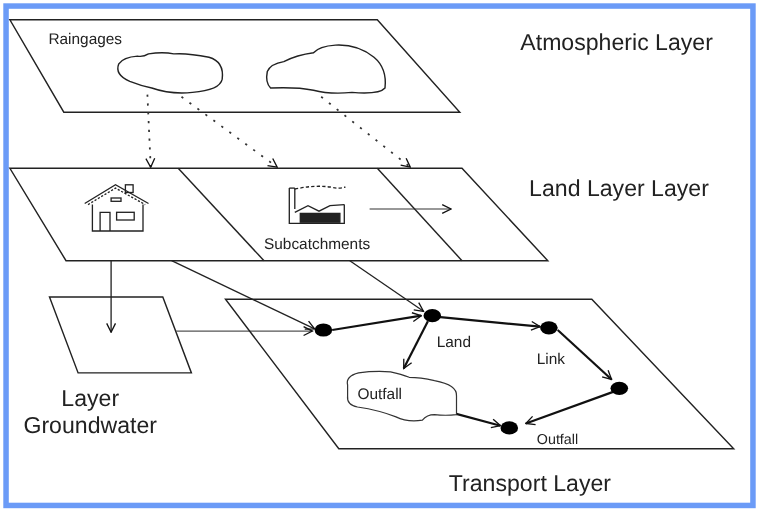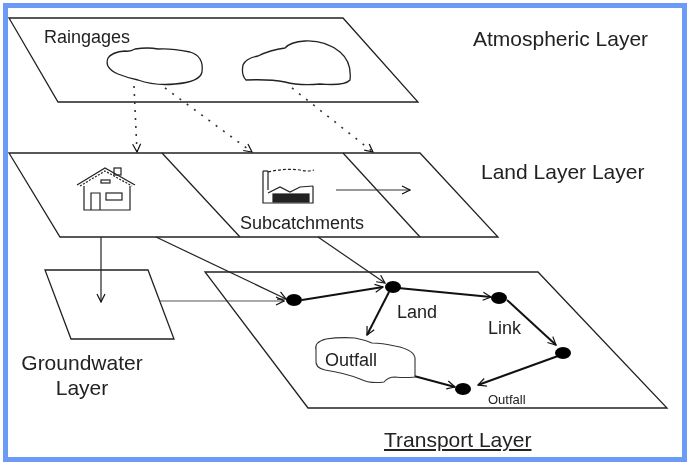--- a/index.html
+++ b/index.html
@@ -1,21 +1,21 @@
 <!DOCTYPE html>
 <html><head>
 <meta charset="utf-8">
 <style>
   html,body{margin:0;padding:0;background:#ffffff;}
   body{width:690px;height:465px;position:relative;overflow:hidden;font-family:"Liberation Sans",sans-serif;}
   .frame{position:absolute;left:3px;top:3px;width:674px;height:449px;border:5px solid #6b9bf7;background:#ffffff;}
   svg{position:absolute;left:0;top:0;}
   .lbl{position:absolute;color:#222;white-space:nowrap;font-family:"Liberation Sans",sans-serif;}
   .layer-lbl{font-size:21px;}
-  .small-lbl{font-size:18px;}
+  .small-lbl{font-size:14px;}
   .gw{text-align:center;line-height:25px;}
 </style>
 </head>
 <body>
 
 <div class="frame"></div>
 
 <svg width="690" height="465" viewBox="0 0 690 465">
   <defs>
     <marker id="ah" markerWidth="10" markerHeight="10" refX="9" refY="5" orient="auto" markerUnits="userSpaceOnUse">
@@ -84,20 +84,20 @@
     <ellipse cx="563" cy="353" rx="8" ry="6"></ellipse>
     <ellipse cx="463" cy="389" rx="8" ry="6"></ellipse>
   </g>
 </svg>
 
 <div class="lbl small-lbl" style="left:44px;top:27px;">Raingages</div>
 <div class="lbl layer-lbl" style="left:473px;top:27px;">Atmospheric Layer</div>
 <div class="lbl layer-lbl" style="left:481px;top:160px;">Land Layer Layer</div>
 <div class="lbl small-lbl" style="left:240px;top:213px;">Subcatchments</div>
 <div class="lbl layer-lbl gw" style="left:20px;top:350px;width:124px;">
+  <div>Layer</div>
   <div>Groundwater</div>
-  <div>Layer</div>
 </div>
 <div class="lbl small-lbl" style="left:397px;top:302px;">Land</div>
 <div class="lbl small-lbl" style="left:488px;top:318px;">Link</div>
 <div class="lbl small-lbl" style="left:325px;top:350px;">Outfall</div>
 <div class="lbl" style="left:488px;top:392px;font-size:13px;">Outfall</div>
-<div class="lbl layer-lbl" style="left:384px;top:428px;text-decoration:underline;">Transport Layer</div>
+<div class="lbl layer-lbl" style="left:408px;top:428px;">Transport Layer</div>
 
 </body></html>

